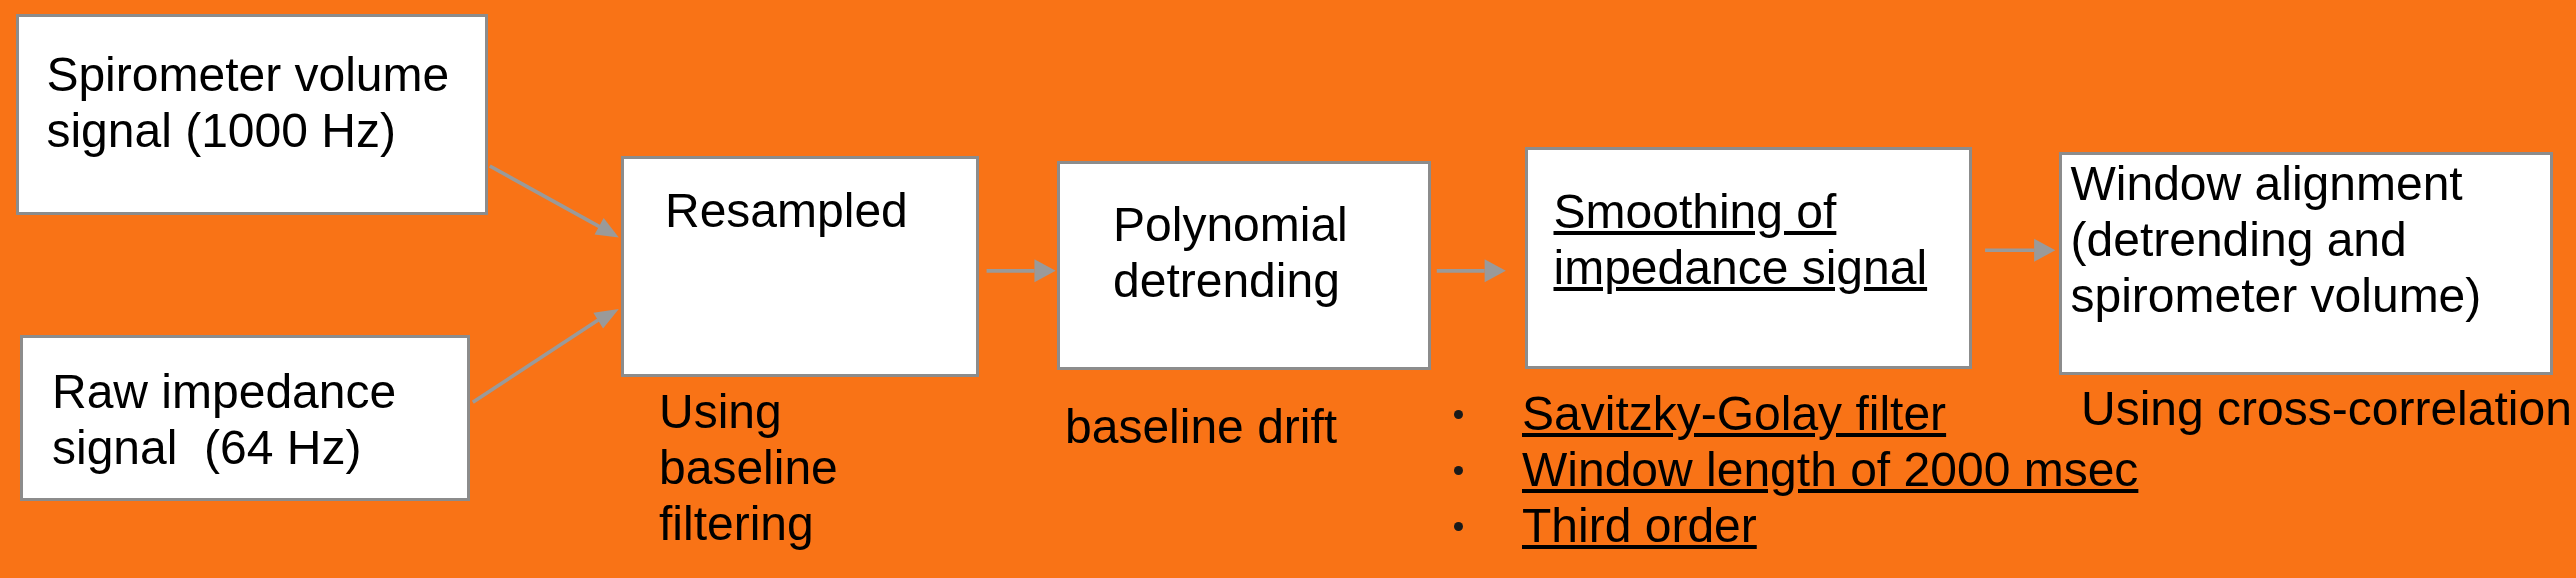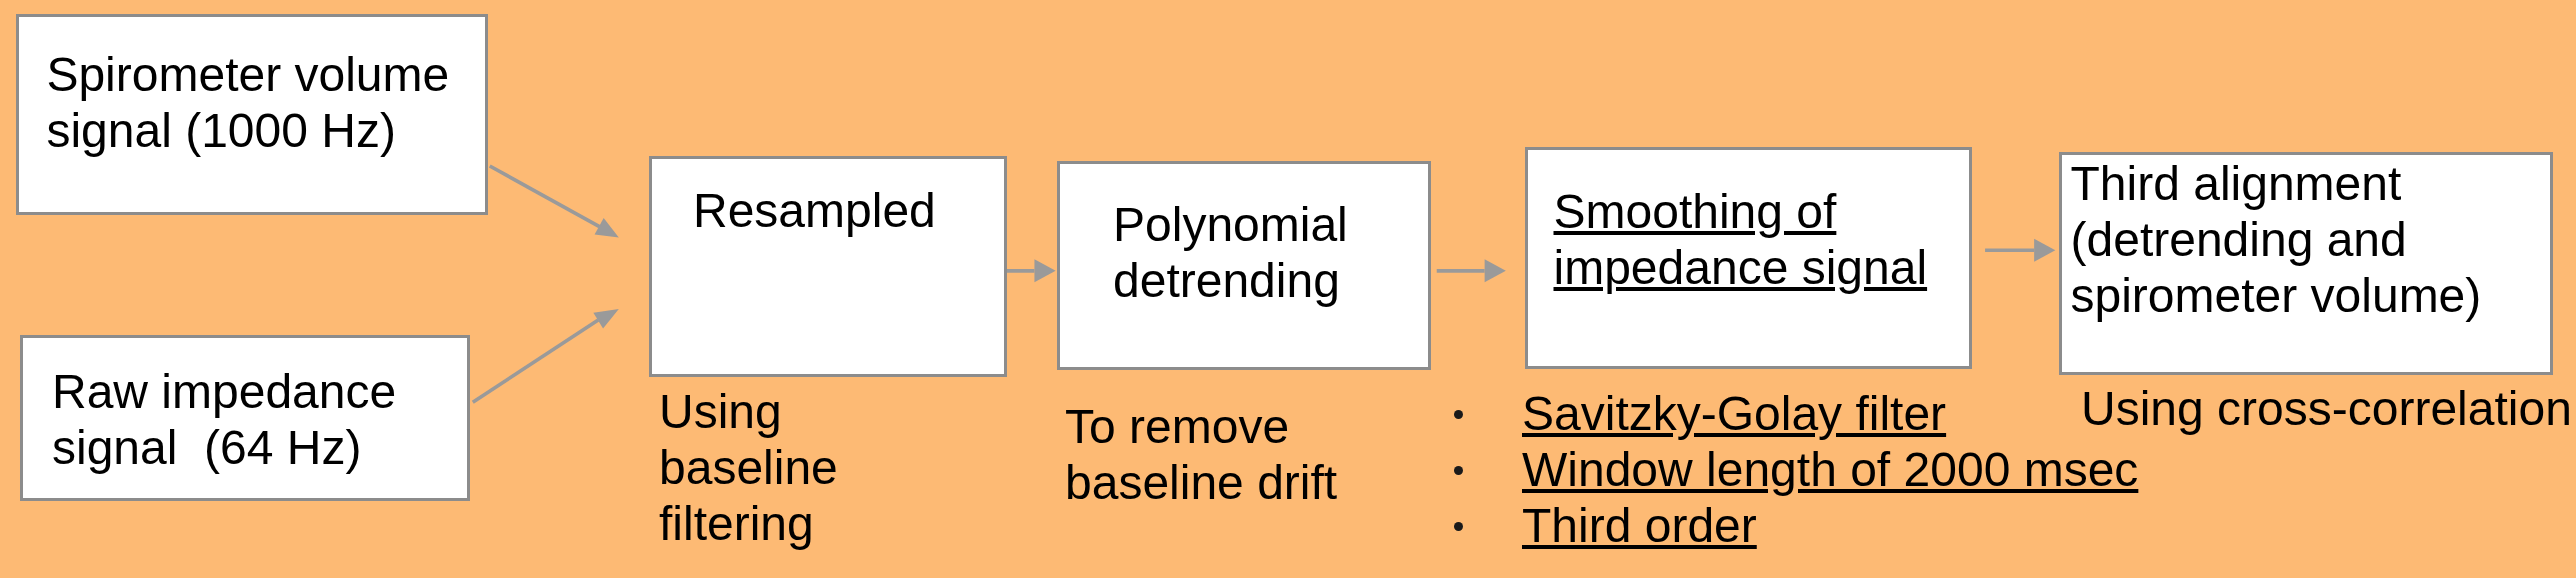--- a/index.html
+++ b/index.html
@@ -4,21 +4,21 @@
 <style>
   html, body {
     margin: 0;
     padding: 0;
     background: #ffffff;
   }
   #stage {
     position: relative;
     width: 2576px;
     height: 578px;
-    background: #fdba74;
+    background: #f97316;
     font-family: "Liberation Sans", sans-serif;
     color: #000000;
     overflow: hidden;
   }
   #arrow-layer {
     position: absolute;
     left: 0;
     top: 0;
     width: 2576px;
     height: 578px;
@@ -36,21 +36,21 @@
     background: #ffffff;
     border: 3.6px solid #8c8c8c;
     font-size: 48px;
     line-height: 56px;
   }
   .line, .note-line, .bullet-text {
     white-space: pre;
   }
   .box-spirometer    { left: 16.4px;   top: 14px;  width: 472px; height: 201px; padding: 30px 6px 0 27px; }
   .box-raw-impedance { left: 20px;   top: 335px; width: 450px; height: 166px; padding: 26px 6px 0 29px; }
-  .box-resampled     { left: 621px; top: 156px; width: 358px; height: 221px; padding: 23.6px 6px 0 41px; margin-left: 28px; }
+  .box-resampled     { left: 621px; top: 156px; width: 358px; height: 221px; padding: 23.6px 6px 0 41px; }
   .box-polynomial    { left: 1057px; top: 161px; width: 374px; height: 209px; padding: 33px 6px 0 53px; }
   .box-smoothing     { left: 1525px; top: 147px; width: 447px; height: 222px; padding: 34px 6px 0 25.5px; text-decoration: underline; }
   .box-alignment     { left: 2059px; top: 152px; width: 494px; height: 223px; padding: 1.2px 6px 0 8.5px; }
   .note {
     position: absolute;
     font-size: 48px;
     line-height: 56px;
   }
   .note-resampled  { left: 659px; top: 384px; }
   .note-polynomial { left: 1065px; top: 399px; }
@@ -123,33 +123,32 @@
     <div class="line">Polynomial</div>
     <div class="line">detrending</div>
   </div>
 
   <div class="node box-smoothing">
     <div class="line">Smoothing of</div>
     <div class="line">impedance signal</div>
   </div>
 
   <div class="node box-alignment">
-    <div class="line">Third alignment</div>
+    <div class="line">Window alignment</div>
     <div class="line">(detrending and</div>
     <div class="line">spirometer volume)</div>
   </div>
 
   <div class="note note-resampled">
     <div class="note-line">Using</div>
     <div class="note-line">baseline</div>
     <div class="note-line">filtering</div>
   </div>
 
   <div class="note note-polynomial">
-    <div class="note-line">To remove</div>
     <div class="note-line">baseline drift</div>
   </div>
 
   <div class="bullet-list">
     <div class="bullet-row">
       <span class="bullet-dot"></span>
       <span class="bullet-text">Savitzky-Golay filter</span>
     </div>
     <div class="bullet-row">
       <span class="bullet-dot"></span>

